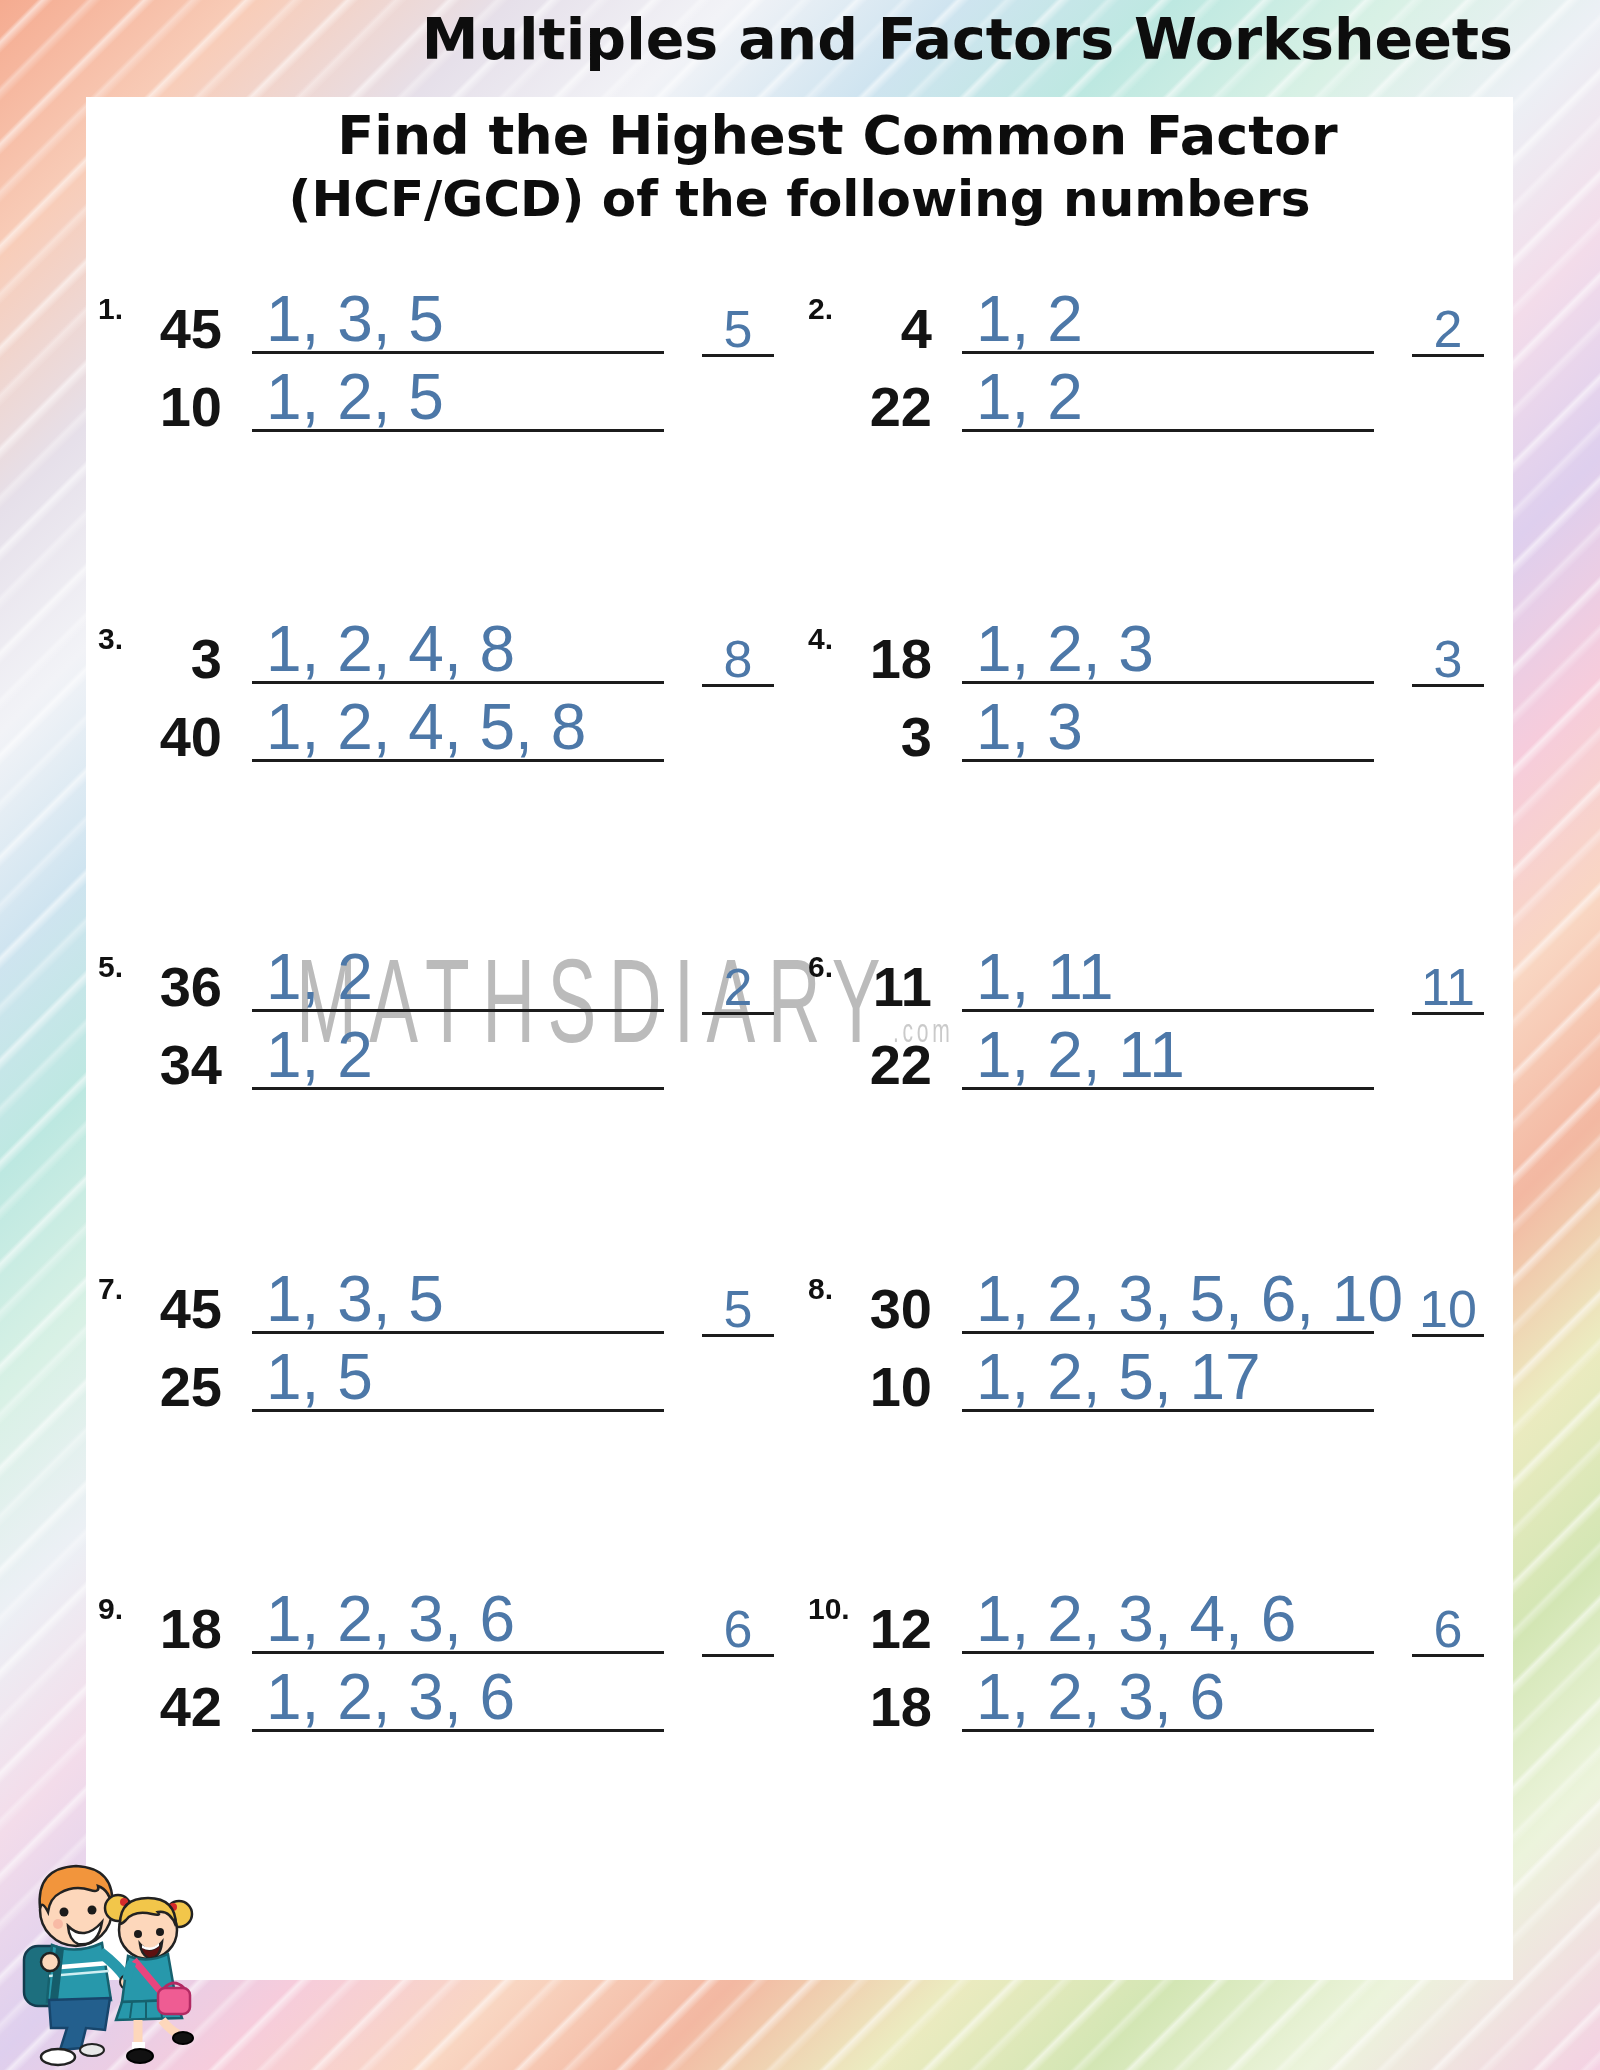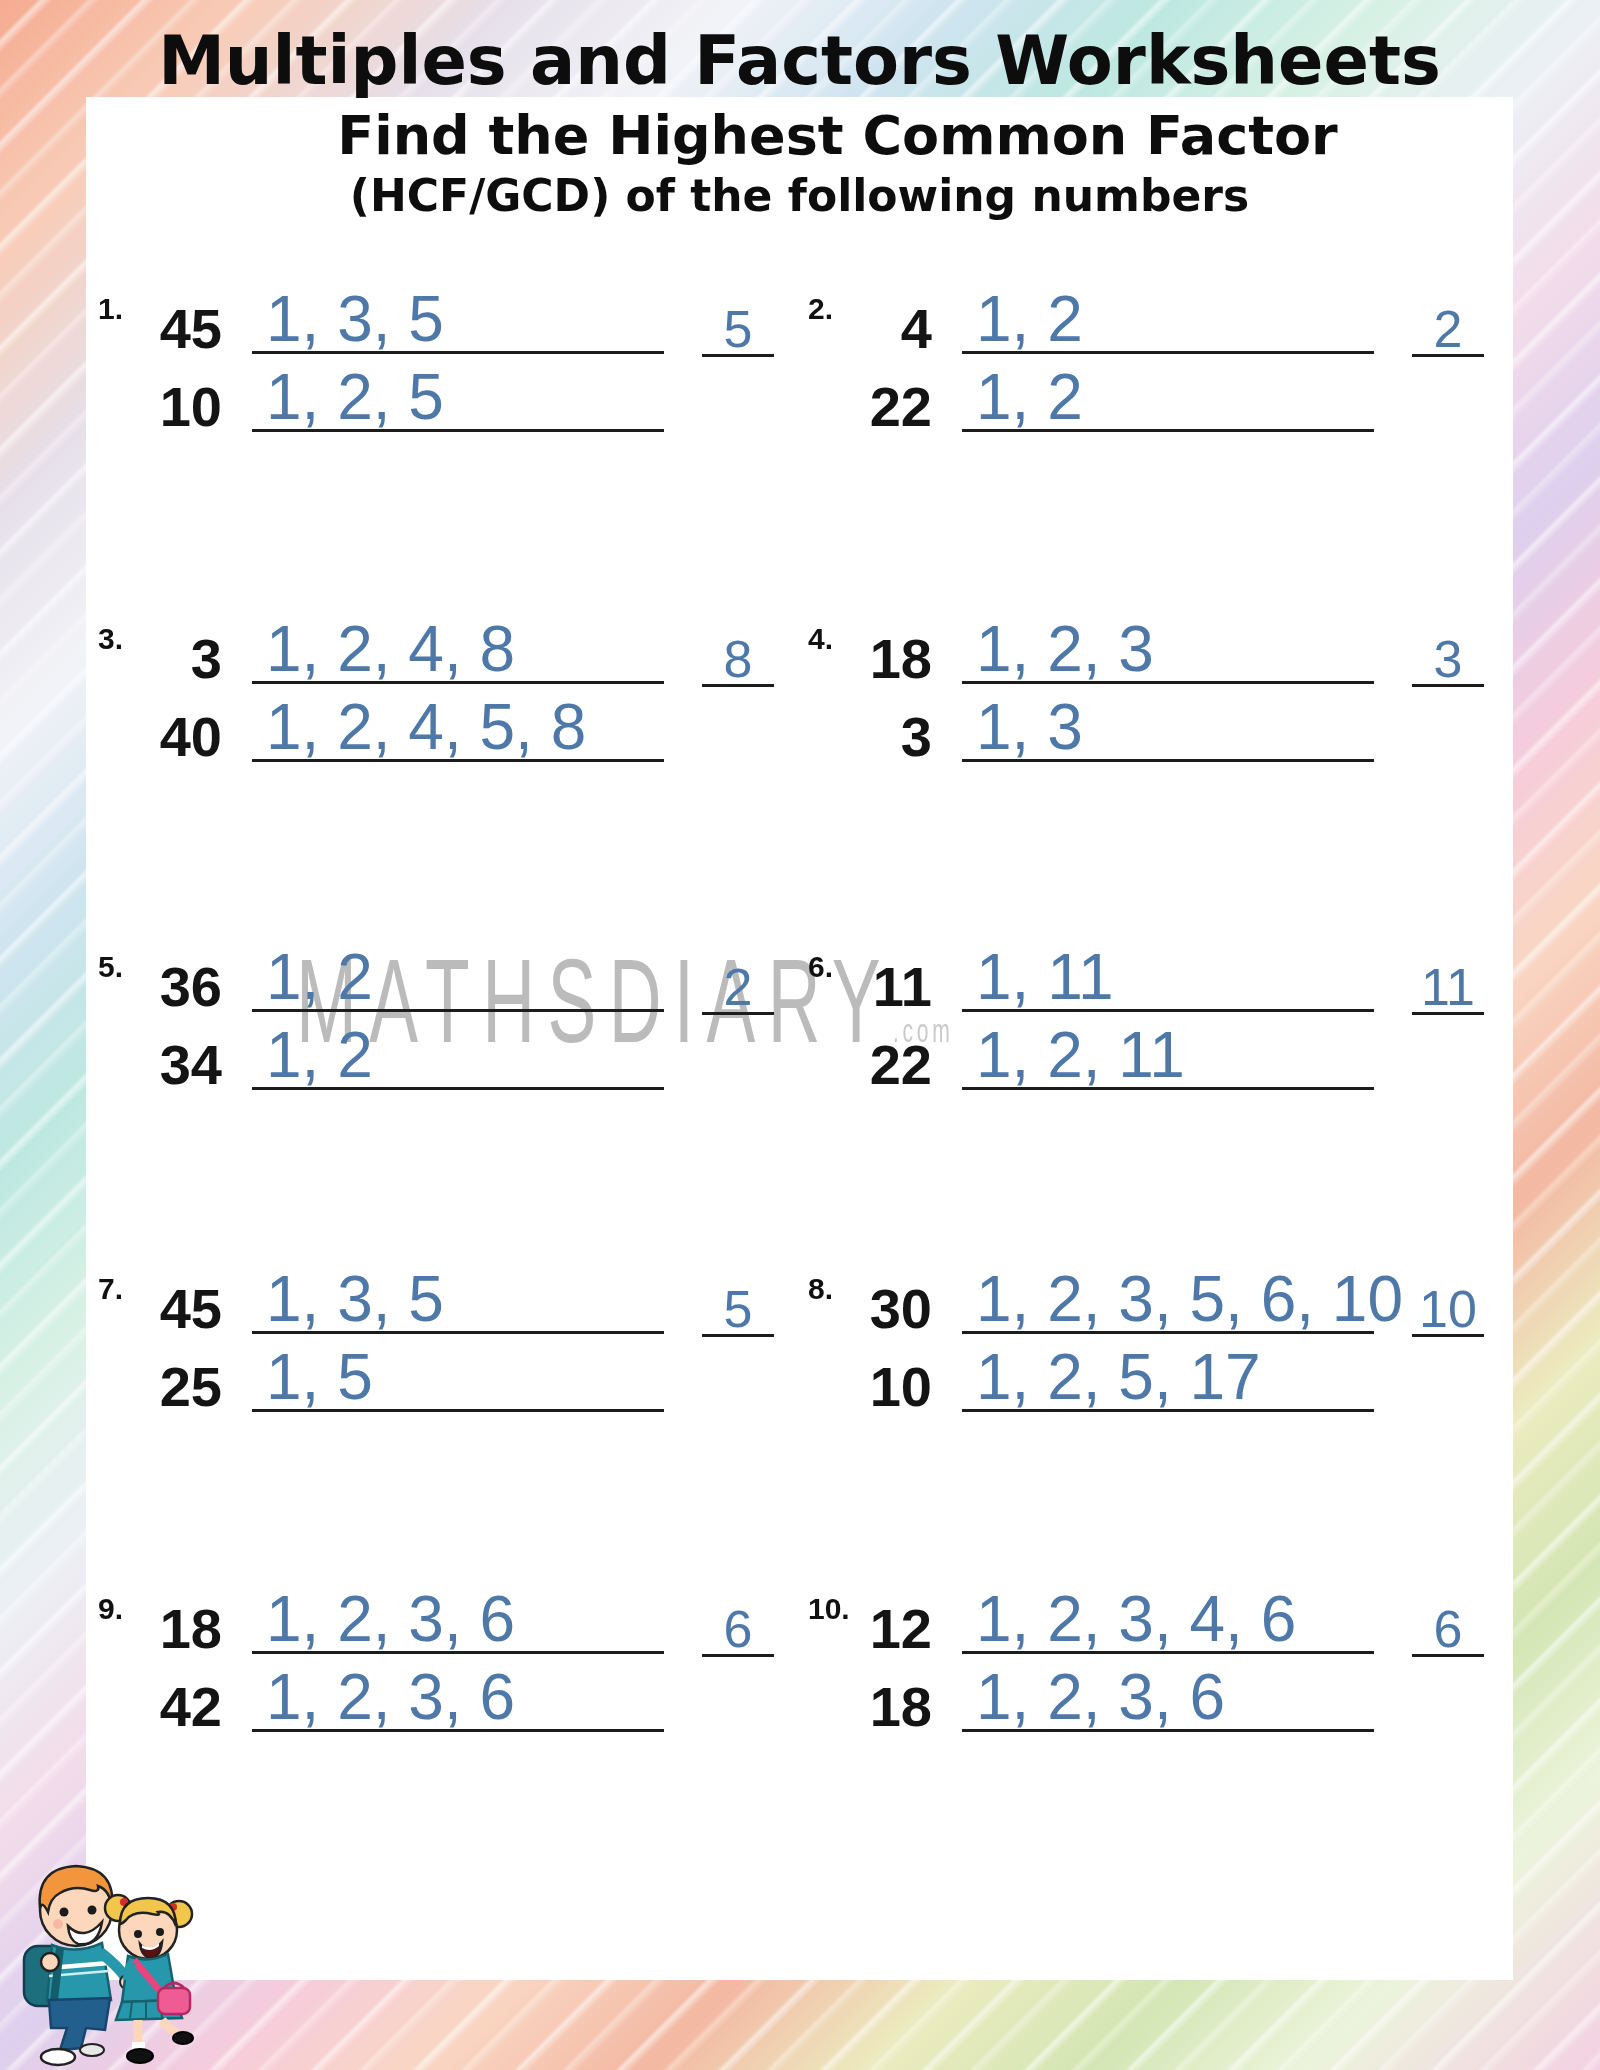--- a/index.html
+++ b/index.html
@@ -13,27 +13,27 @@
         rgba(255,255,255,0) 72px),
       linear-gradient(135deg,
         #f5ab90 0%, #f8cdb9 7%, #e6e0ea 14%, #f2f3f7 20%,
         #cfe4f0 26%, #bde8e1 32%, #d8f1e5 38%, #ecf0f5 44%,
         #f3dcea 50%, #decfee 56%, #f6ccdc 62%, #f9d6c2 68%,
         #f3b8a2 74%, #ecebc0 80%, #d3e6b4 86%, #ecf4dc 92%, #f4d0e3 100%);
     font-family:"Liberation Sans",sans-serif;
   }
   .page{position:absolute;left:86px;top:97px;width:1427px;height:1883px;background:#ffffff;z-index:0;}
   .title{
-    position:absolute;left:86px;top:6px;width:1427px;z-index:2;text-align:center;
-    font-family:"DejaVu Sans","Liberation Sans",sans-serif;font-weight:bold;font-size:67px;color:#0d0d0d;margin-top:16px;
+    position:absolute;left:86px;top:6px;width:1427px;z-index:2;text-align:right;
+    font-family:"DejaVu Sans","Liberation Sans",sans-serif;font-weight:bold;font-size:57px;color:#0d0d0d;
   }
   .subtitle1{position:absolute;left:86px;top:104px;width:1427px;z-index:2;text-align:center;
     font-family:"DejaVu Sans","Liberation Sans",sans-serif;font-weight:bold;font-size:54px;color:#0d0d0d;margin-left:38px;}
   .subtitle2{position:absolute;left:86px;top:170px;width:1427px;z-index:2;text-align:center;
-    font-family:"DejaVu Sans","Liberation Sans",sans-serif;font-weight:bold;font-size:44px;color:#0d0d0d;}
+    font-family:"DejaVu Sans","Liberation Sans",sans-serif;font-weight:bold;font-size:50px;color:#0d0d0d;}
 
   .problem{position:absolute;width:690px;height:152px;z-index:2;}
   .plabel{position:absolute;left:0;top:2px;font-weight:bold;font-size:30px;color:#111;}
   .pline{position:absolute;left:34px;width:610px;height:64px;display:flex;align-items:flex-end;}
   .line1{top:0;}
   .line2{top:78px;}
   .pnum{display:block;width:90px;text-align:right;font-weight:bold;font-size:56px;line-height:.9;color:#141414;}
   .pfactors{display:block;margin-left:30px;width:412px;box-sizing:border-box;
     border-bottom:3px solid #1c1c1c;padding:0 0 1px 14px;
     font-size:64px;line-height:.95;color:#4d78a8;white-space:nowrap;}

